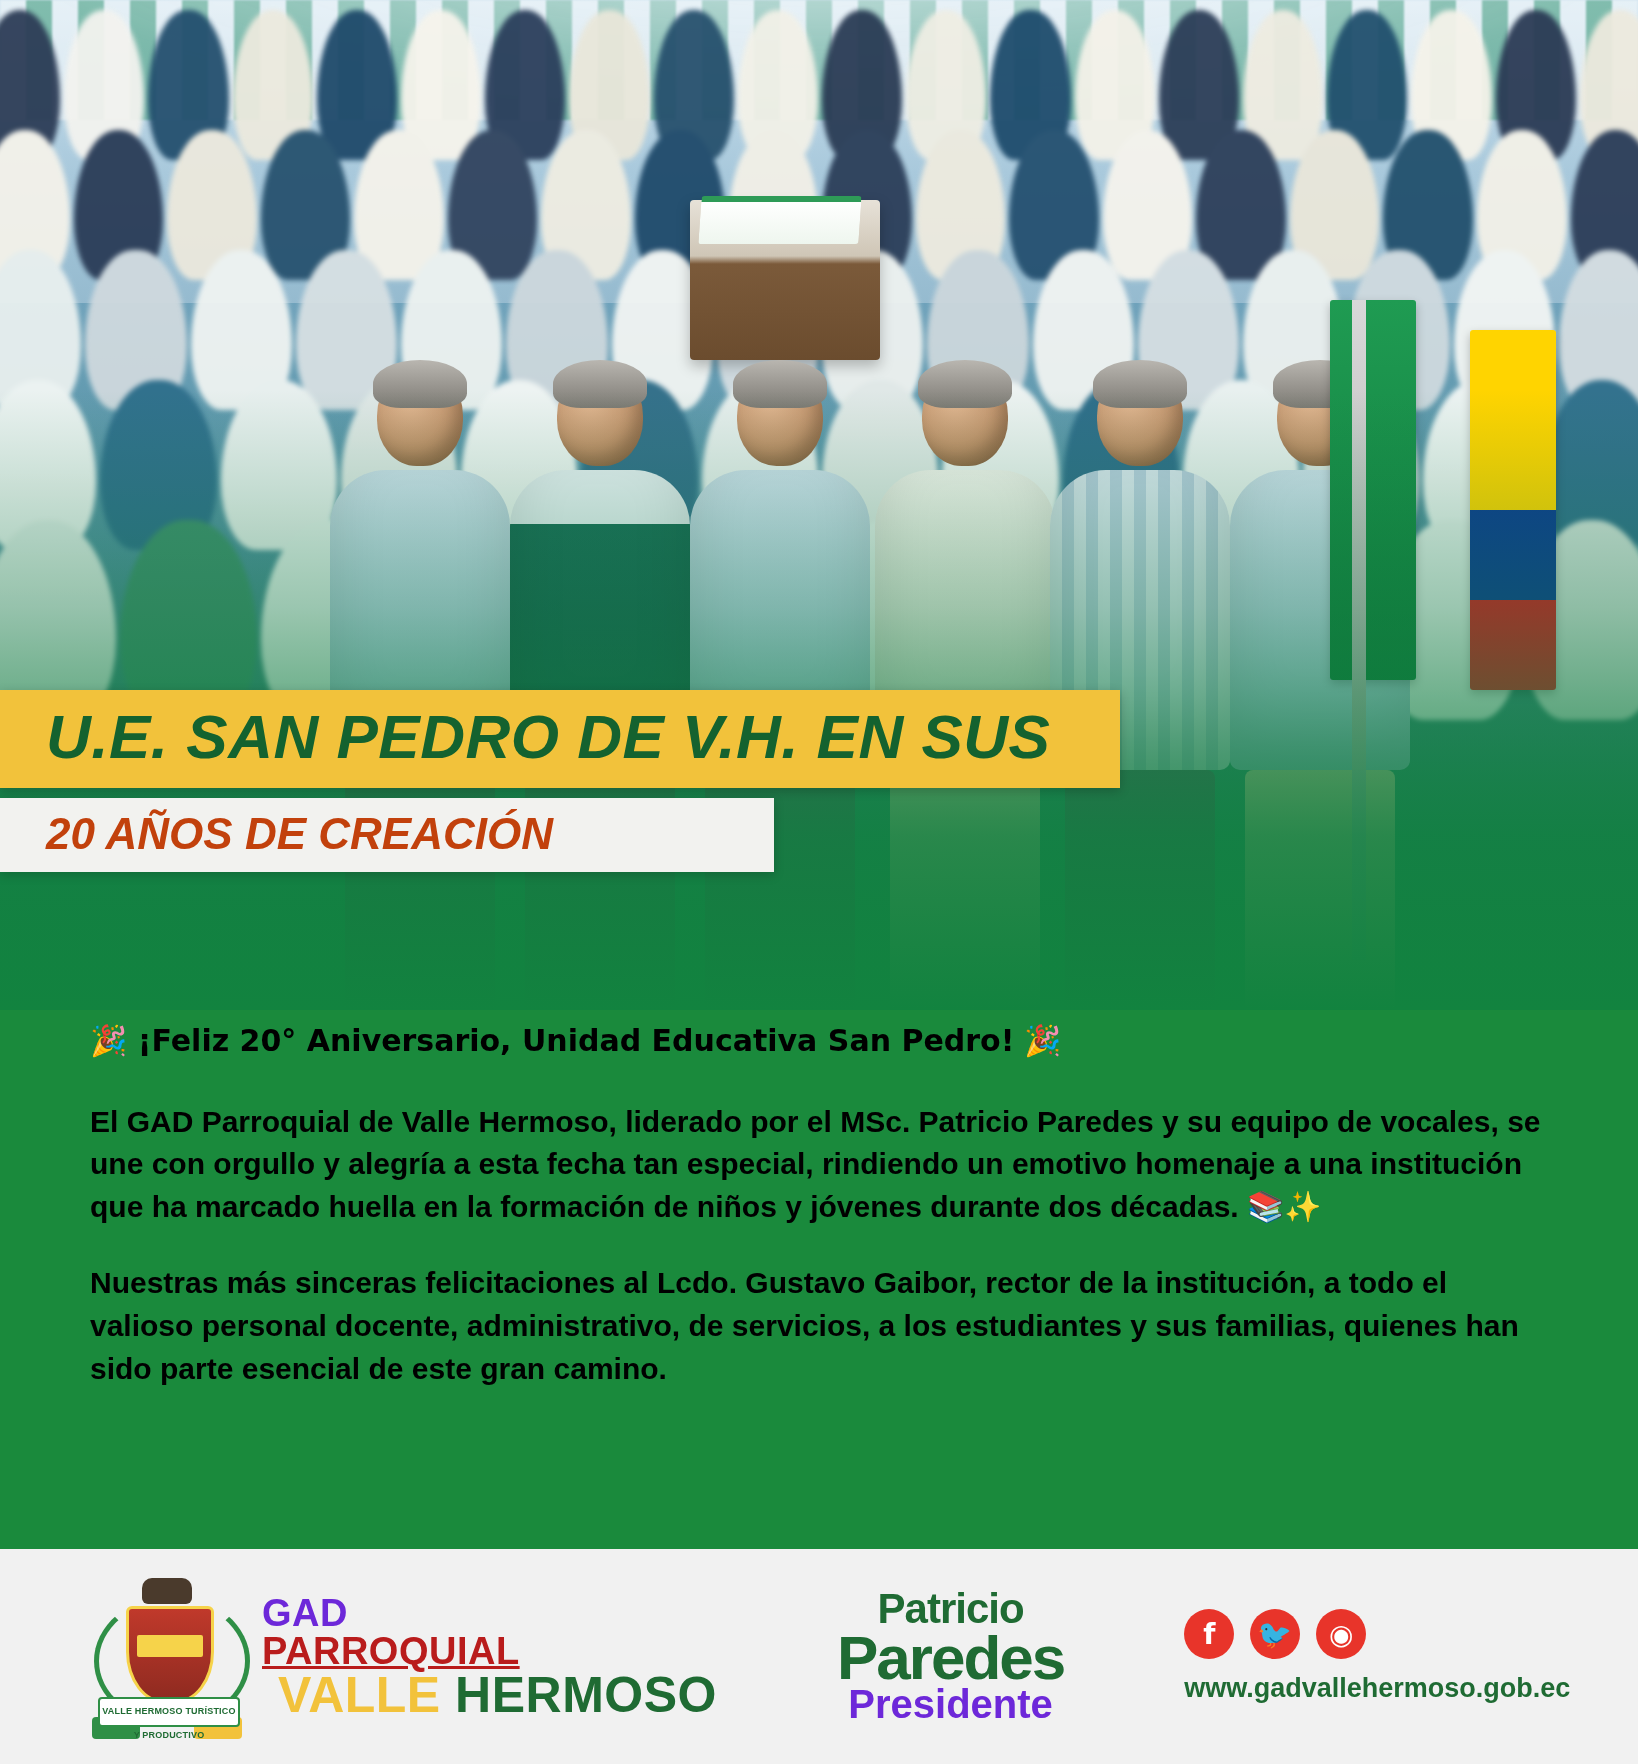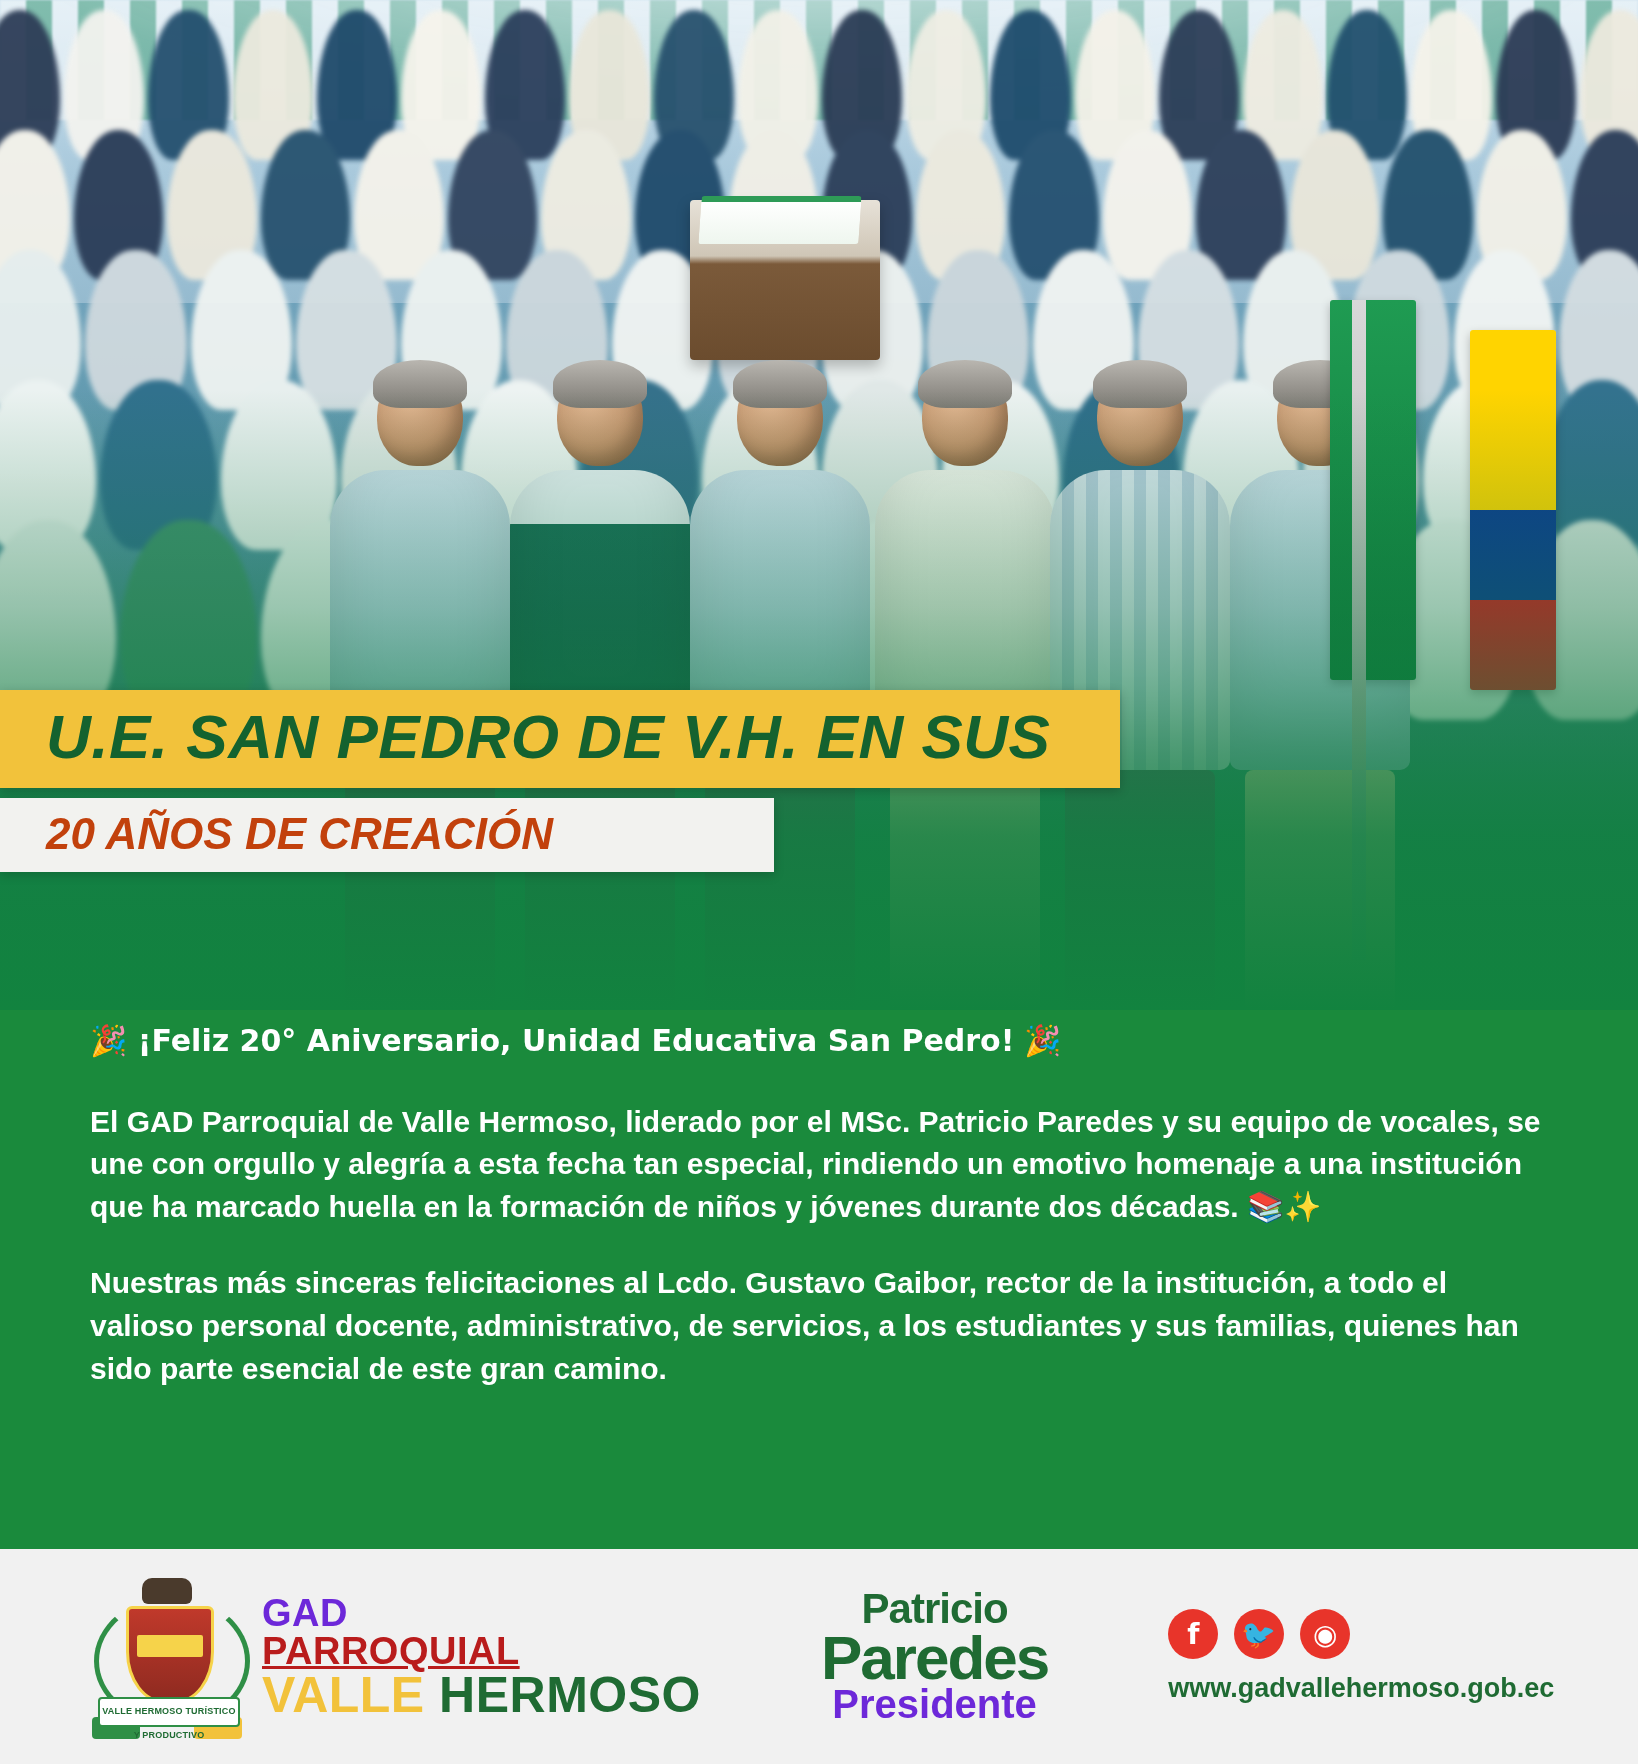--- a/index.html
+++ b/index.html
@@ -191,21 +191,21 @@
     font-size: 44px;
     line-height: 1;
     white-space: nowrap;
   }
 
   
   .body-text {
     position: absolute;
     left: 90px; top: 1020px;
     width: 1468px;
-    color: #ffffff;
+    color: #000000;
   }
   .body-text .lead {
     font-size: 30px;
     font-weight: 700;
     margin: 0 0 38px 0;
   }
   .body-text p {
     font-size: 30px;
     font-weight: 700;
     line-height: 1.42;
@@ -249,21 +249,21 @@
   }
   .crest .sash-l, .crest .sash-r {
     position:absolute; bottom:0; width:48px; height:22px; border-radius:4px;
   }
   .crest .sash-l { left:0; background:#2f8f46; }
   .crest .sash-r { right:0; background:#f2c23b; }
 
   .gadtext { margin-left: 20px; line-height: 1; }
   .gadtext .l1 { font-size: 38px; font-weight: 800; color: #6d28d9; letter-spacing: .5px; }
   .gadtext .l2 { font-size: 38px; font-weight: 800; color: #b91c1c; letter-spacing: .5px; text-decoration: underline; }
-  .gadtext .l3 { font-size: 50px; font-weight: 800; letter-spacing: .5px; }
+  .gadtext .l3 { font-size: 50px; font-weight: 800; letter-spacing: .5px; margin-left: 16px; }
   .gadtext .l3 .a { color: #f2c23b; }
   .gadtext .l3 .b { color: #1f6b33; }
 
   .brand {
     margin-left: 120px;
     text-align: center;
     line-height: .92;
     color: #1f6b33;
   }
   .brand .b1 { font-size: 42px; font-weight: 800; letter-spacing: -1px; }

